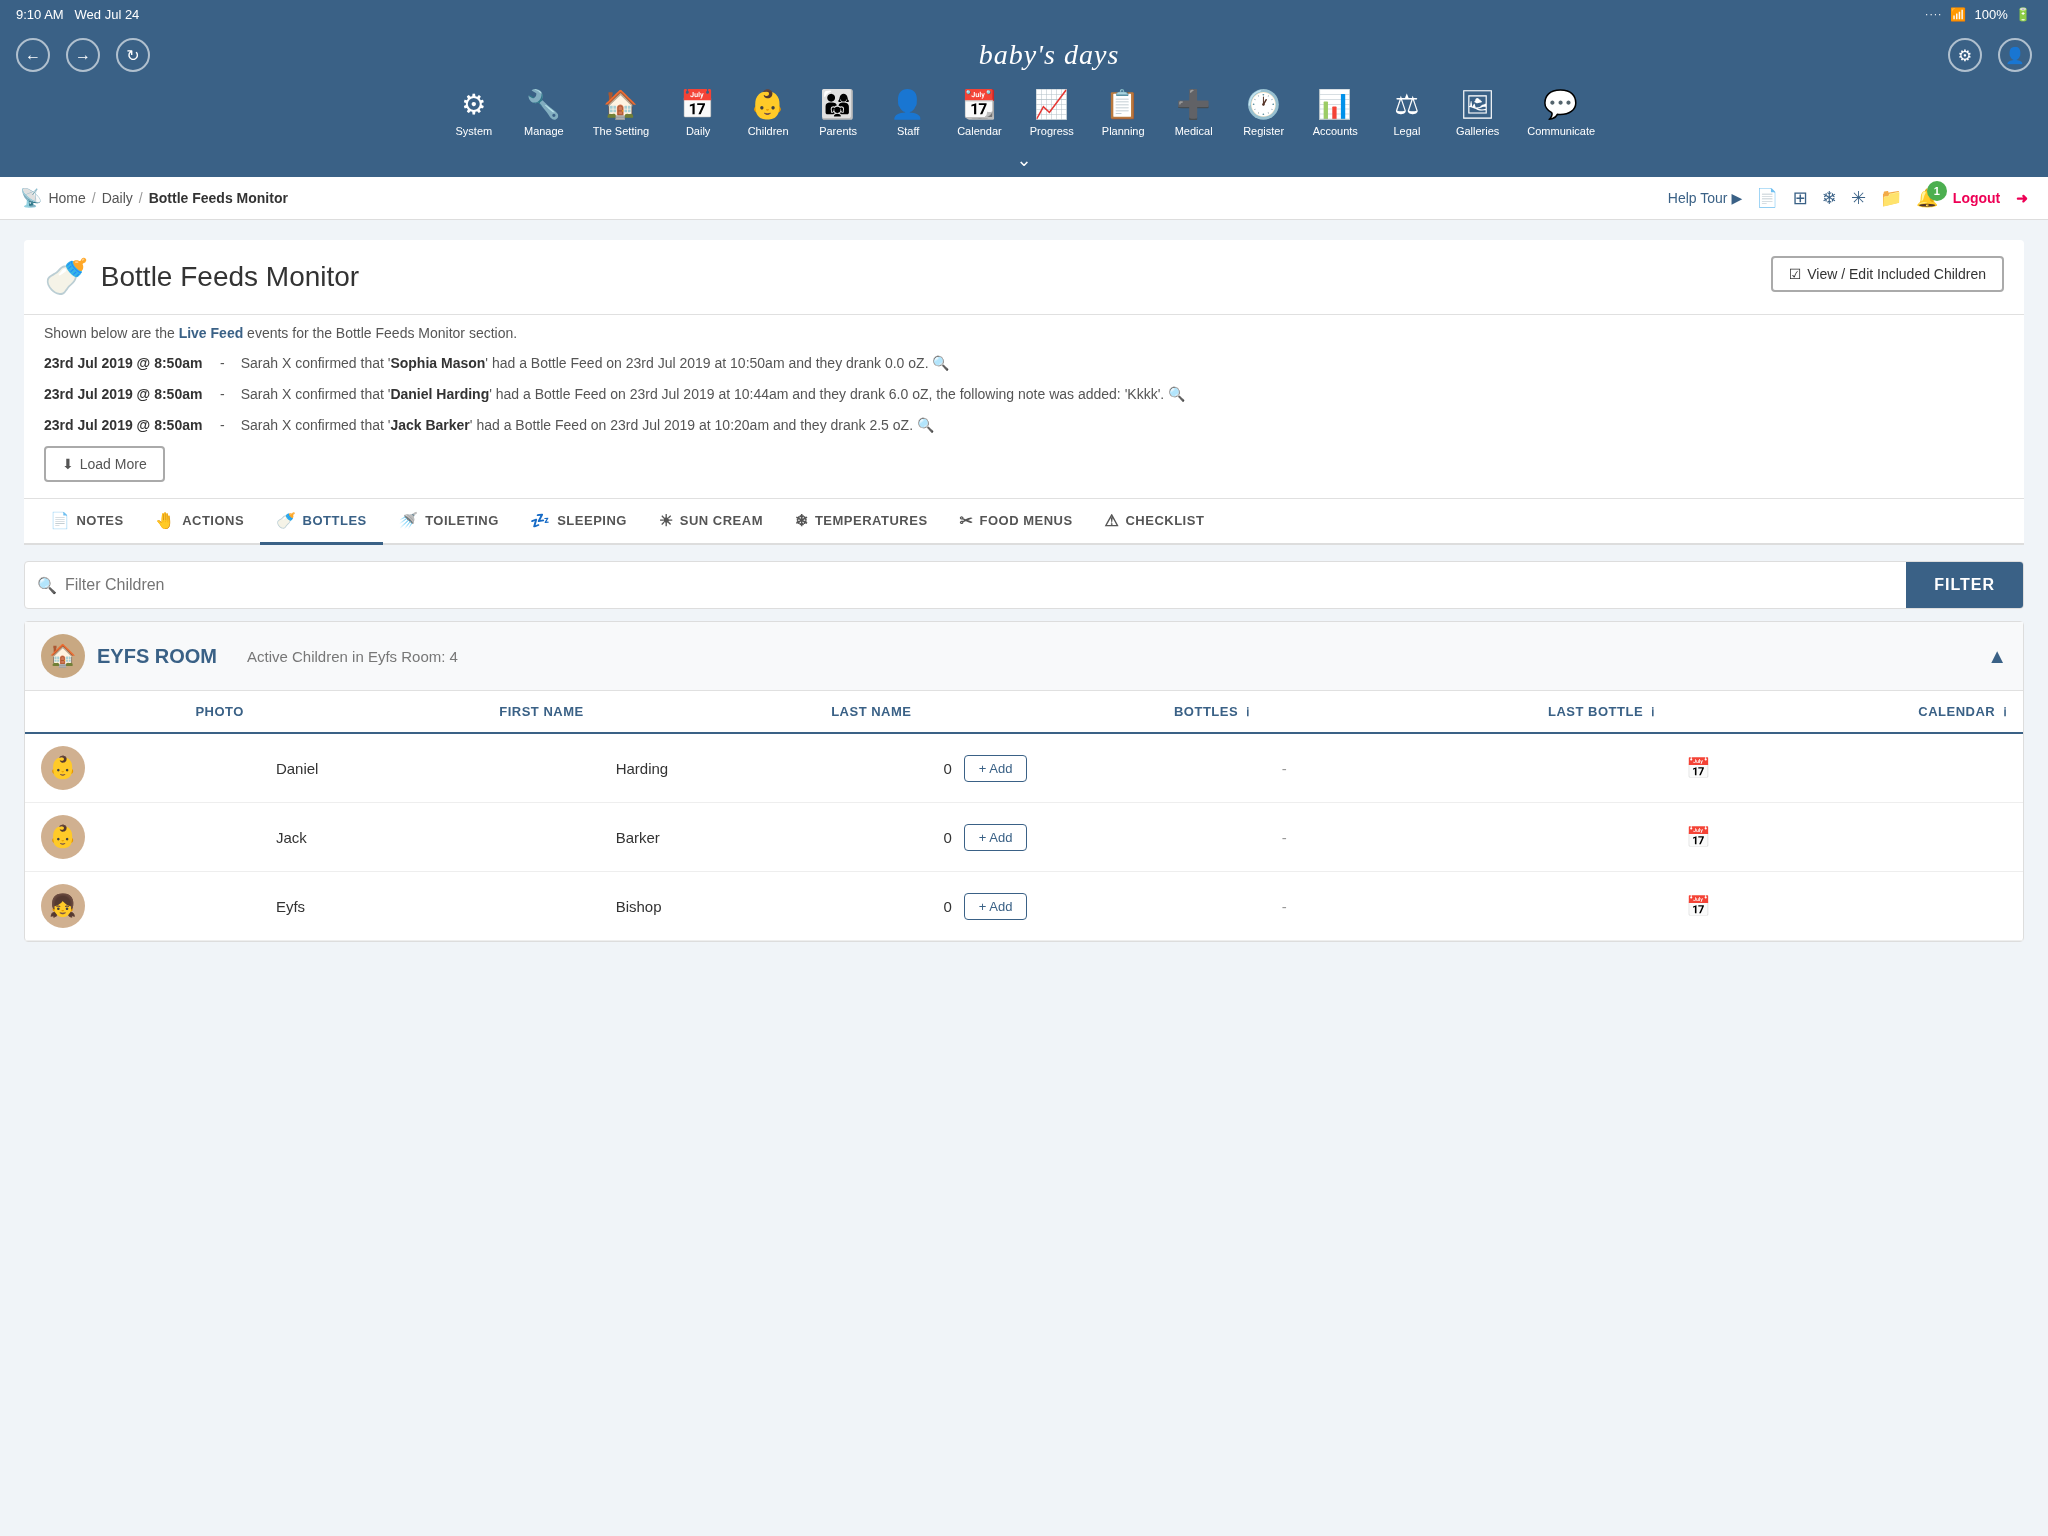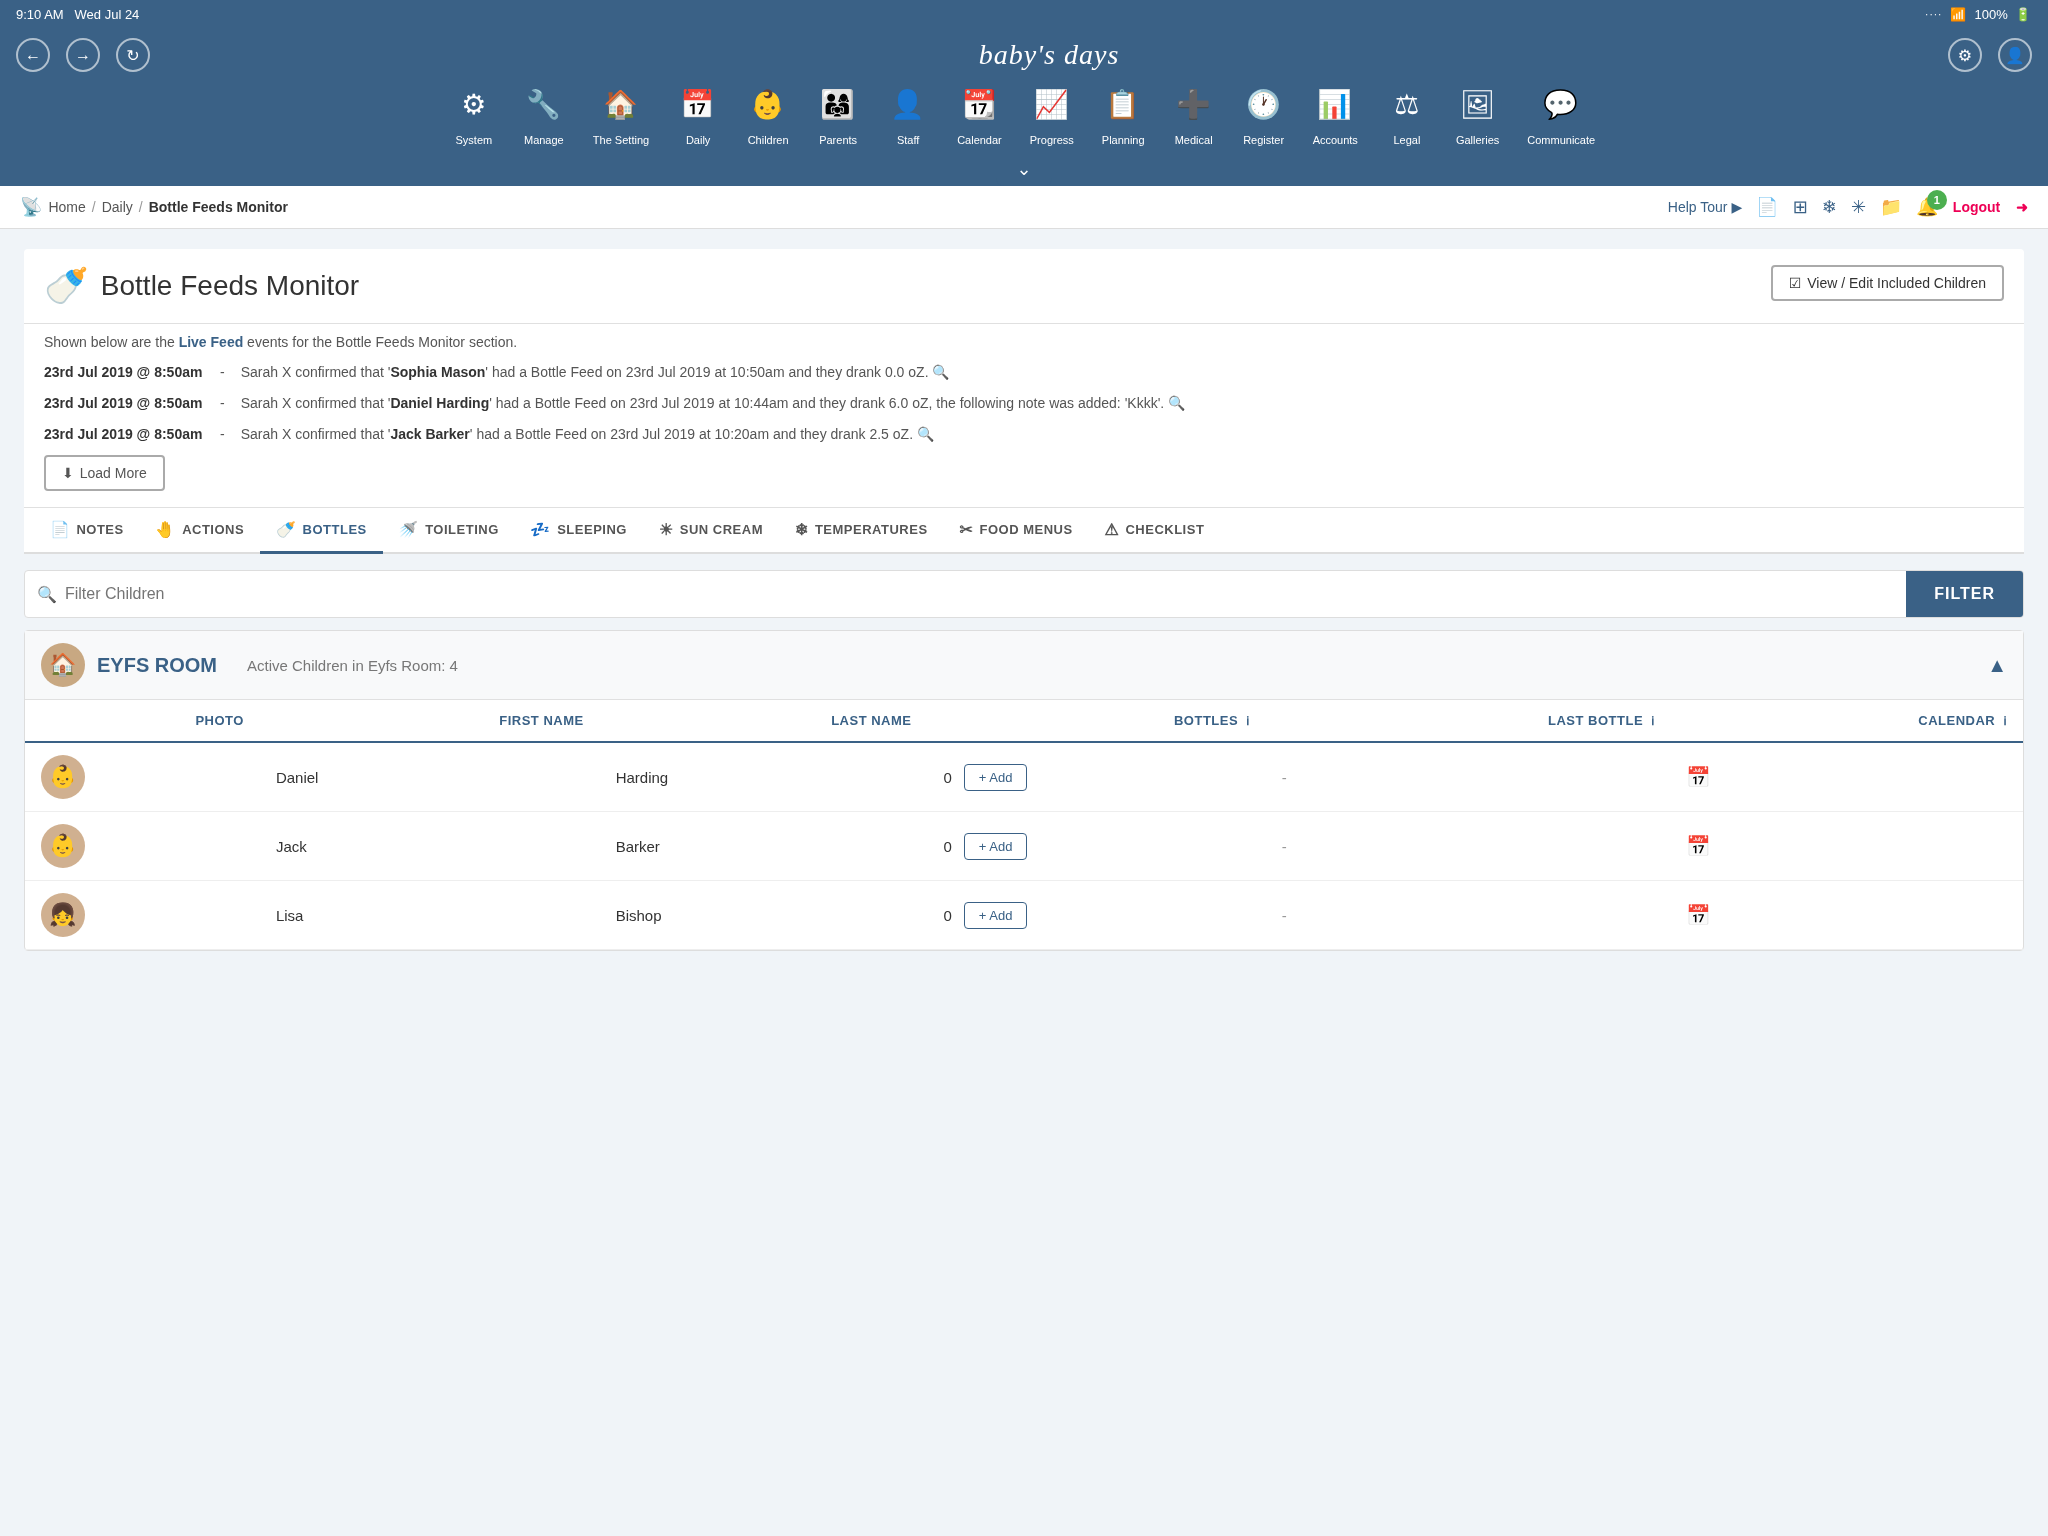--- a/index.html
+++ b/index.html
@@ -63,21 +63,21 @@
       flex-direction: column;
       align-items: center;
       color: white;
       cursor: pointer;
       padding: 6px 14px 10px 14px;
       font-size: 12px;
       gap: 4px;
       min-width: 70px;
     }
     .menu-item .icon { font-size: 28px; }
-    .menu-item .label { font-size: 11px; white-space: nowrap; margin-top: 9px; }
+    .menu-item .label { font-size: 11px; white-space: nowrap; }
 
     
     .chevron-row {
       display: flex;
       justify-content: center;
       background: #3a6186;
     }
     .chevron-btn {
       background: #3a6186;
       border: none;
@@ -604,21 +604,21 @@
             <span class="dash-val">-</span>
           </td>
           <td>
             <span class="cal-icon">📅</span>
           </td>
         </tr>
         <tr class="table-row">
           <td>
             <div class="child-photo">👧</div>
           </td>
-          <td>Lisa</td>
+          <td>Eyfs</td>
           <td>Bishop</td>
           <td>
             <div class="bottles-cell">
               <span>0</span>
               <button class="add-btn">+ Add</button>
             </div>
           </td>
           <td>
             <span class="dash-val">-</span>
           </td>

